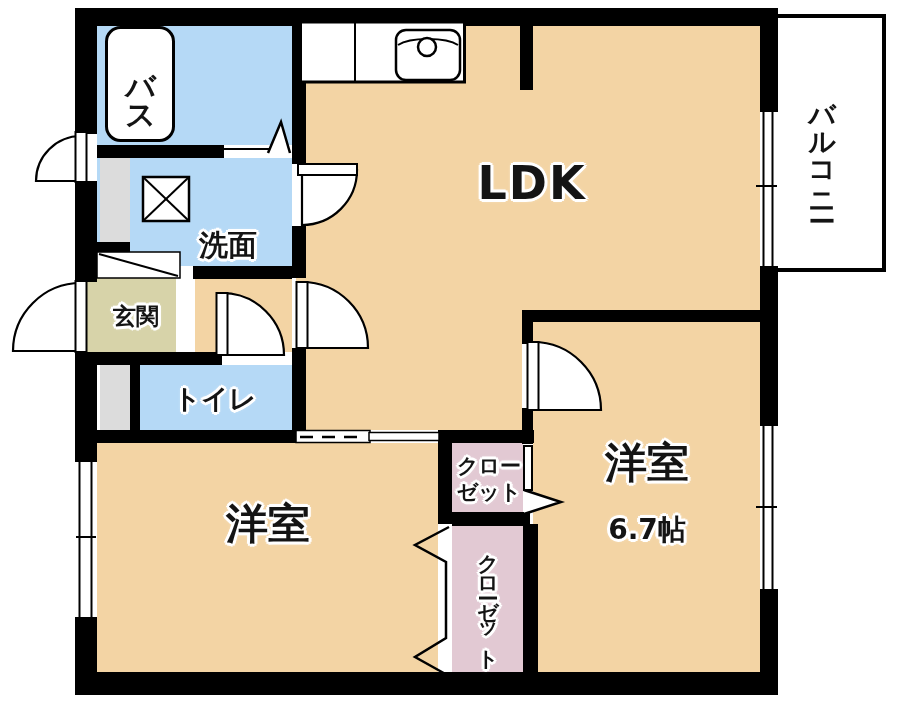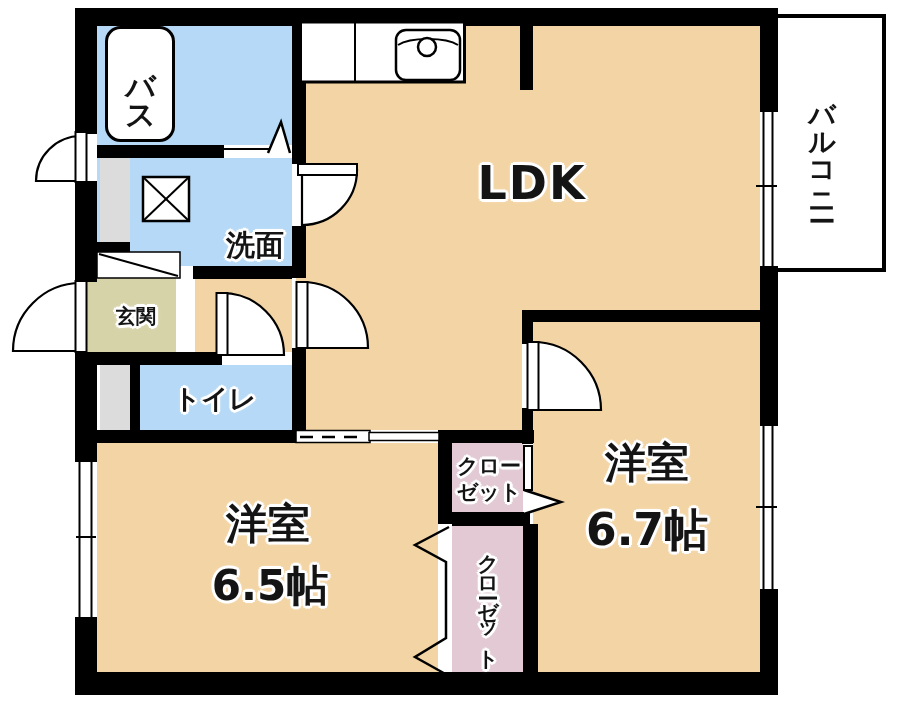--- a/index.html
+++ b/index.html
@@ -174,28 +174,27 @@
       <line x1="756" y1="186" x2="777" y2="186" stroke="#000" stroke-width="2"></line>
     </g>
     <g>
       <line x1="763.5" y1="426" x2="763.5" y2="589" stroke="#000" stroke-width="2"></line>
       <line x1="772.5" y1="426" x2="772.5" y2="589" stroke="#000" stroke-width="2"></line>
       <line x1="756" y1="507" x2="777" y2="507" stroke="#000" stroke-width="2"></line>
     </g>
   </svg>
 
   <div class="label vert" style="left:140px;top:86px;font-size:30px;">バス</div>
-  <div class="label" style="left:255px;top:246px;font-size:29px;">洗面</div>
-  <div class="label" style="left:136px;top:316px;font-size:20px;">玄関</div>
+  <div class="label" style="left:228px;top:246px;font-size:29px;">洗面</div>
+  <div class="label" style="left:136px;top:316px;font-size:23px;">玄関</div>
   <div class="label" style="left:532px;top:183px;font-size:46px;letter-spacing:2px;">LDK</div>
   <div class="label" style="left:215px;top:399px;font-size:27px;">トイレ</div>
   <div class="label vert" style="left:822px;top:145px;font-size:27px;text-shadow:none;">バルコニー</div>
   <div class="label" style="left:647px;top:463px;font-size:42px;">洋室</div>
-  <div class="label" style="left:647px;top:530px;font-size:44px;">6.7帖</div>
+  <div class="label" style="left:647px;top:530px;font-size:28px;">6.7帖</div>
   <div class="label" style="left:268px;top:524px;font-size:42px;">洋室</div>
-  <div class="label" style="left:270px;top:586px;font-size:42px;">6.5帖</div>
   <div class="label" style="left:485px;top:479px;font-size:21px;line-height:1.25;text-align:center;padding-left:8px;">
     <span>クロー</span><br>
     <span>ゼット</span>
   </div>
   <div class="label vert" style="left:488px;top:599px;font-size:21px;">クローゼット</div>
 
 </div>
 
 </body></html>

